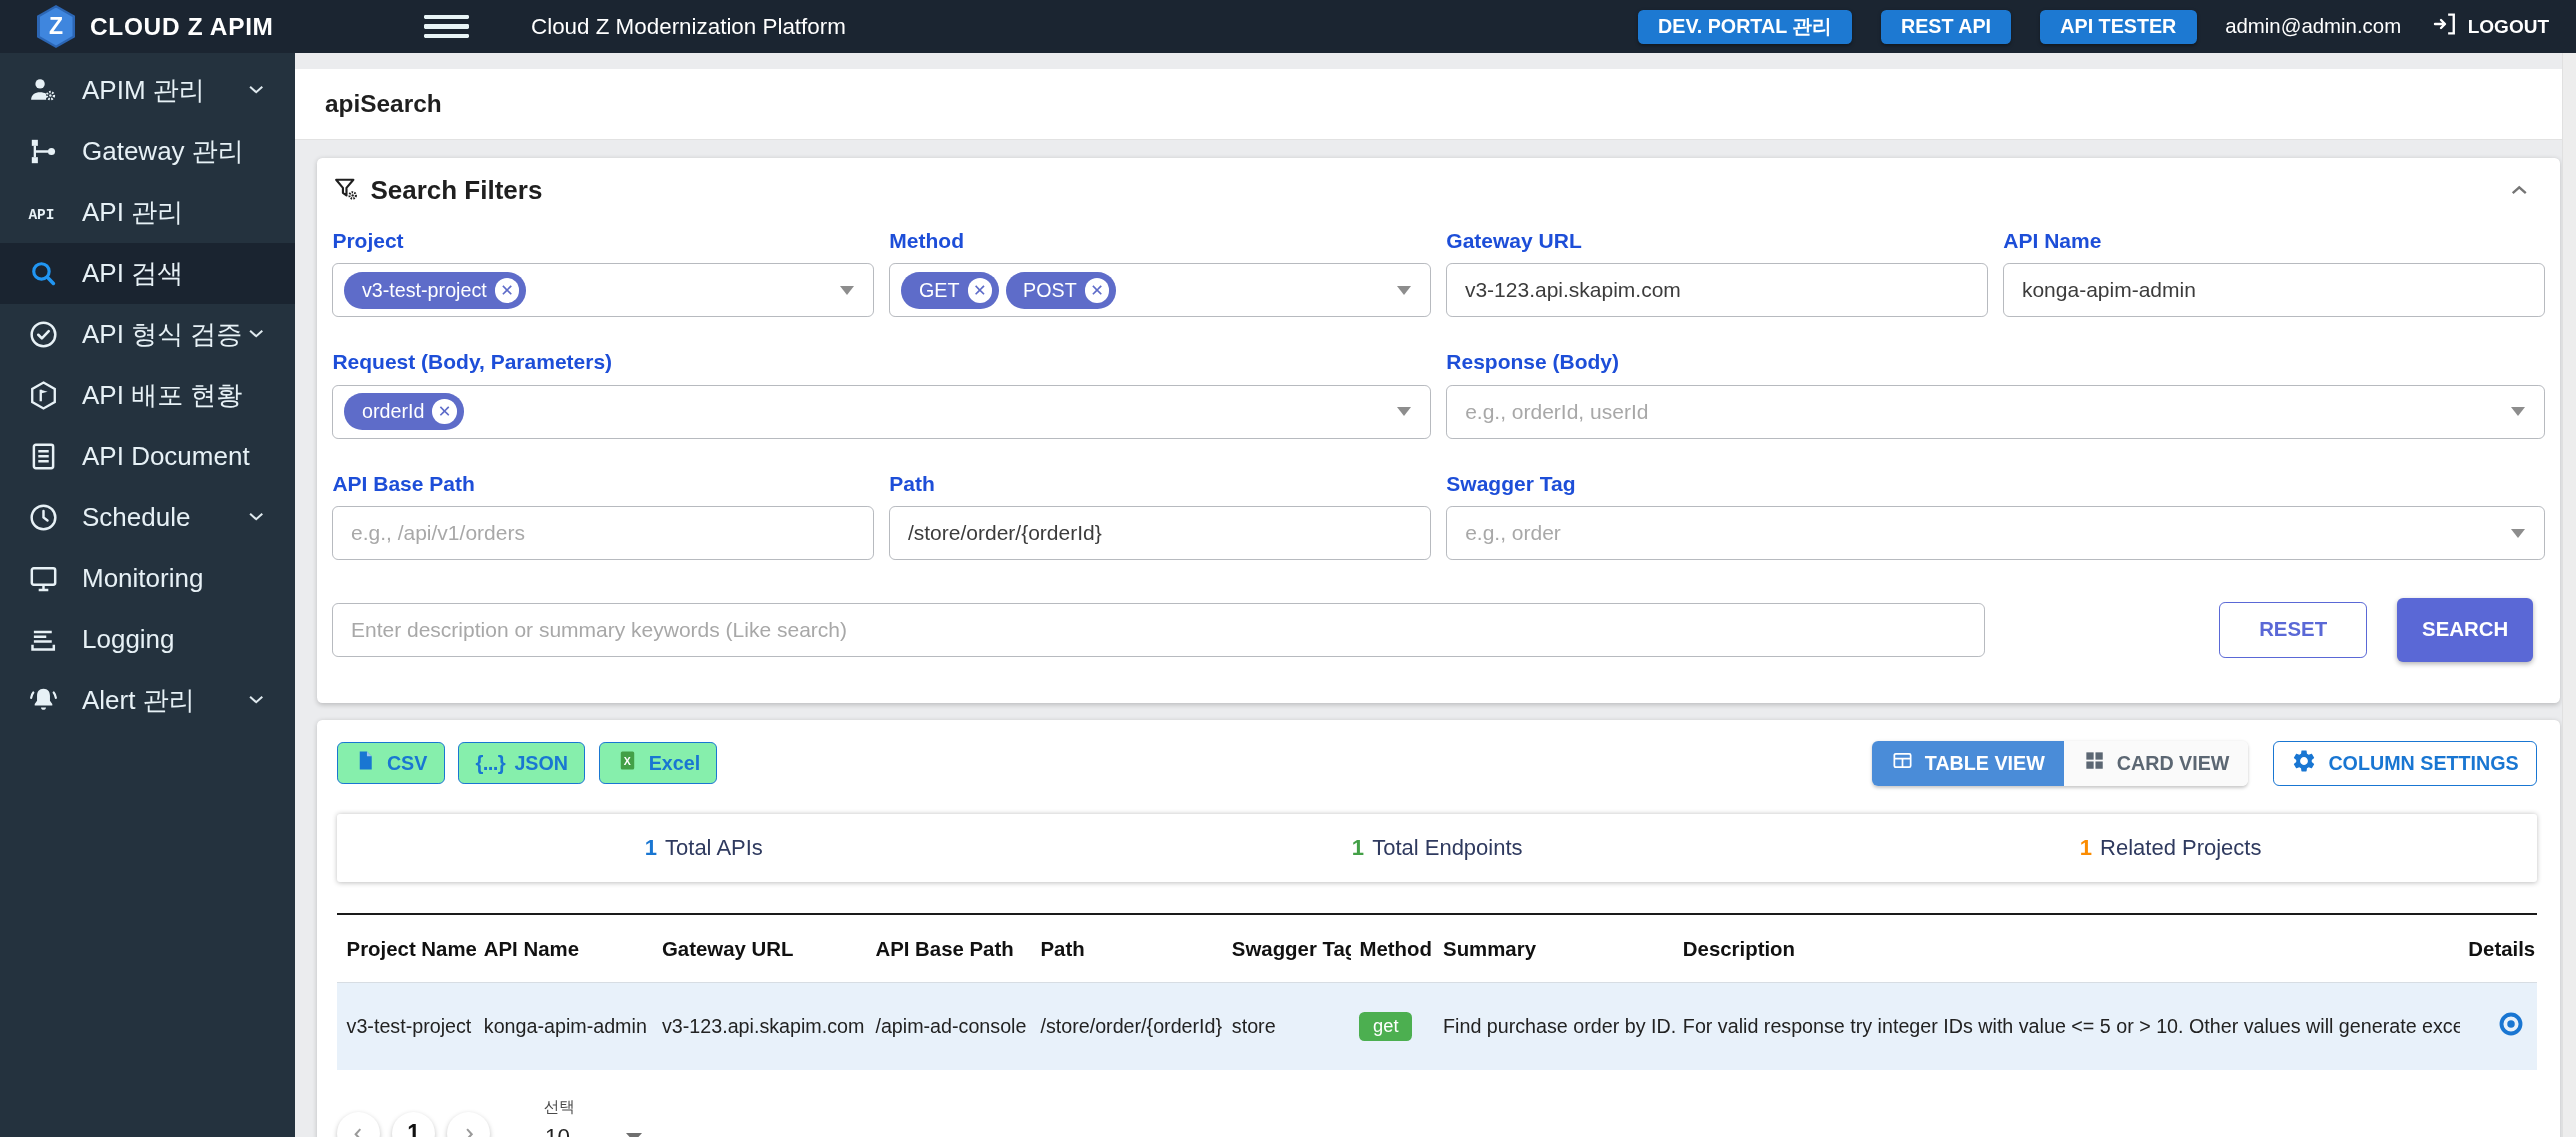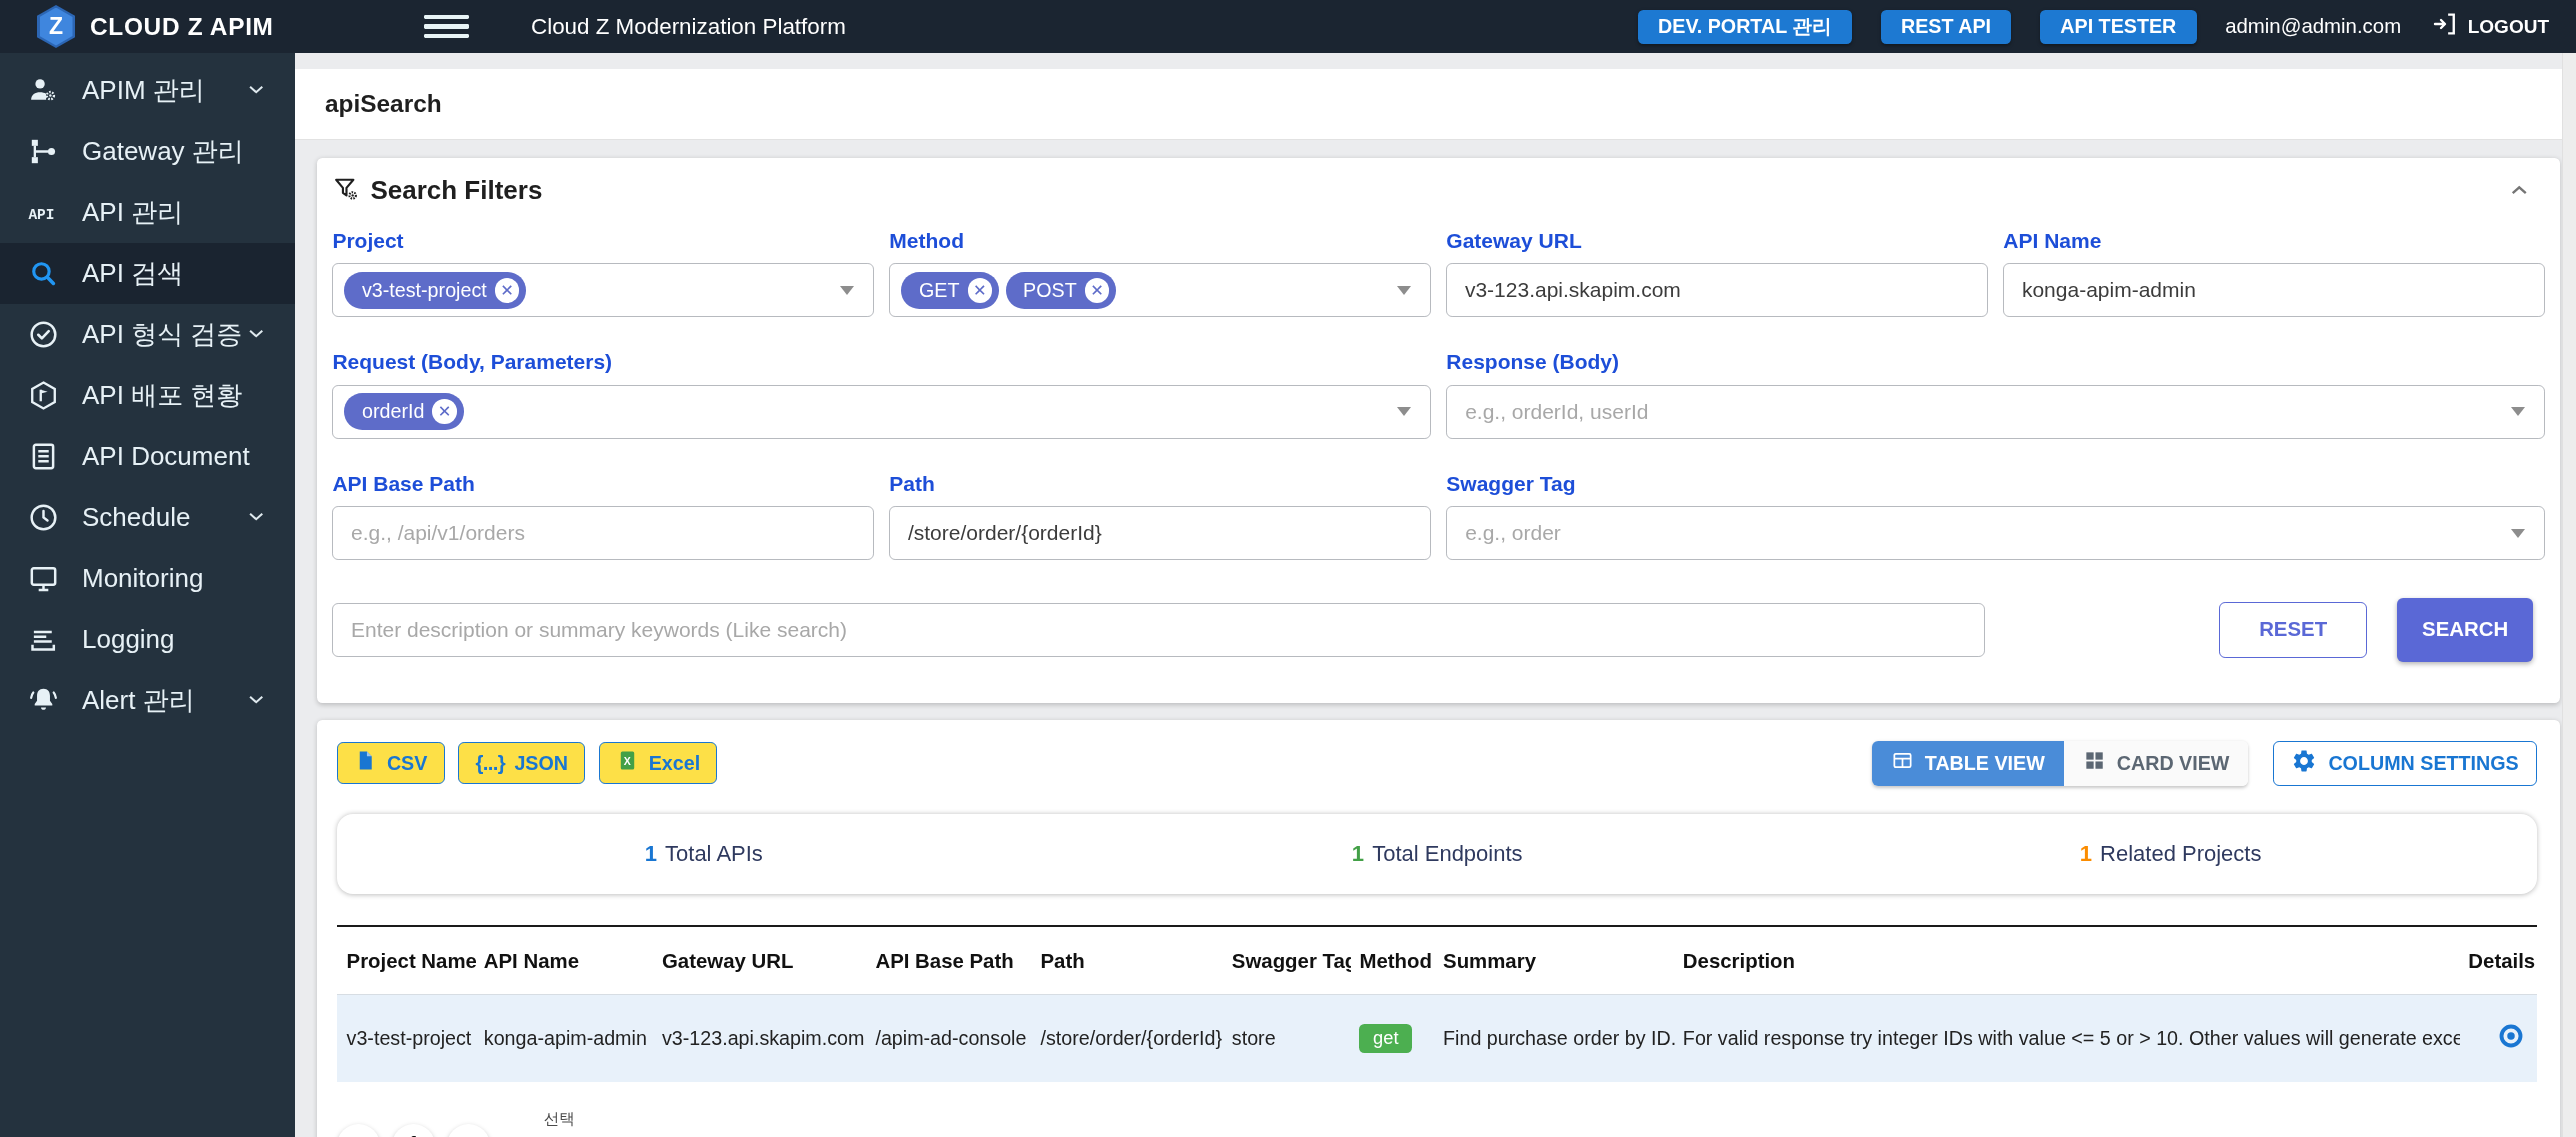--- a/index.html
+++ b/index.html
@@ -80,35 +80,35 @@
     border:1.4px solid #5a68d6; border-radius:6.1px; font-weight:bold; font-size:20.4px;
     font-family:inherit; cursor:pointer; }
   .search-btn { margin-left:30px; margin-right:12.2px; width:136px; height:64px; background:#5a68d6;
     color:#fff; border:none; border-radius:6.1px; font-weight:bold; font-size:20.4px;
     font-family:inherit; cursor:pointer; box-shadow:0 2px 4.8px rgba(0,0,0,.3); }
 
   
   .results-card { margin-top:17.6px; flex:1; border-radius:5.4px 5.4px 0 0;
     padding:20.4px 23px 0 19.7px; overflow:hidden; }
   .results-toolbar { display:flex; align-items:center; }
-  .export-btn { display:flex; align-items:center; gap:9.5px; height:42px; background:#fde047;
+  .export-btn { display:flex; align-items:center; gap:9.5px; height:42px; background:#86efac;
     border:1.4px solid #1976d2; border-radius:6.1px; padding:0 16.3px; color:#1976d2;
     font-weight:bold; font-size:19.7px; font-family:inherit; cursor:pointer; margin-right:13.6px; }
   .json-glyph { font-size:20.4px; font-weight:bold; color:#1976d2; letter-spacing:-0.7px; }
   .view-toggle { margin-left:auto; display:flex; box-shadow:0 1.4px 3.4px rgba(0,0,0,.22);
     border-radius:6.1px; overflow:hidden; }
   .toggle-btn { display:flex; align-items:center; gap:11px; height:45px; padding:0 19px;
     font-weight:bold; font-size:19.7px; font-family:inherit; border:none; cursor:pointer; }
   .toggle-btn.active { background:#4a8cd8; color:#fff; }
   .toggle-btn.inactive { background:#fafafa; color:#5c6773; }
   .colset-btn { margin-left:24.4px; display:flex; align-items:center; gap:11px; height:45px;
     background:#fff; border:1.4px solid #1976d2; border-radius:6.1px; padding:0 17.6px;
     color:#1976d2; font-weight:bold; font-size:19.7px; font-family:inherit; cursor:pointer; }
 
-  .stats-bar { margin-top:28.5px; height:80px; border-radius:16px; background:#fff;
+  .stats-bar { margin-top:28.5px; height:68px; border-radius:3px; background:#fff;
     box-shadow:0 0.7px 5.4px rgba(0,0,0,.25); display:flex; align-items:center; }
   .stat-cell { flex:1; text-align:center; font-size:22px; }
   .stat-value { font-weight:bold; margin-right:8.1px; }
   .stat-value.blue { color:#1976d2; } .stat-value.green { color:#43a047; } .stat-value.orange { color:#fb8c00; }
   .stat-label { color:#2f3a5f; font-weight:500; }
 
   .api-table { width:100%; border-collapse:collapse; table-layout:fixed; margin-top:31px;
     border-top:2px solid #1a1a1a; }
   .api-table th { font-size:20.4px; font-weight:bold; color:#111; text-align:left;
     padding:23px 8.1px 20.4px 8.1px; white-space:nowrap; overflow:hidden; }

